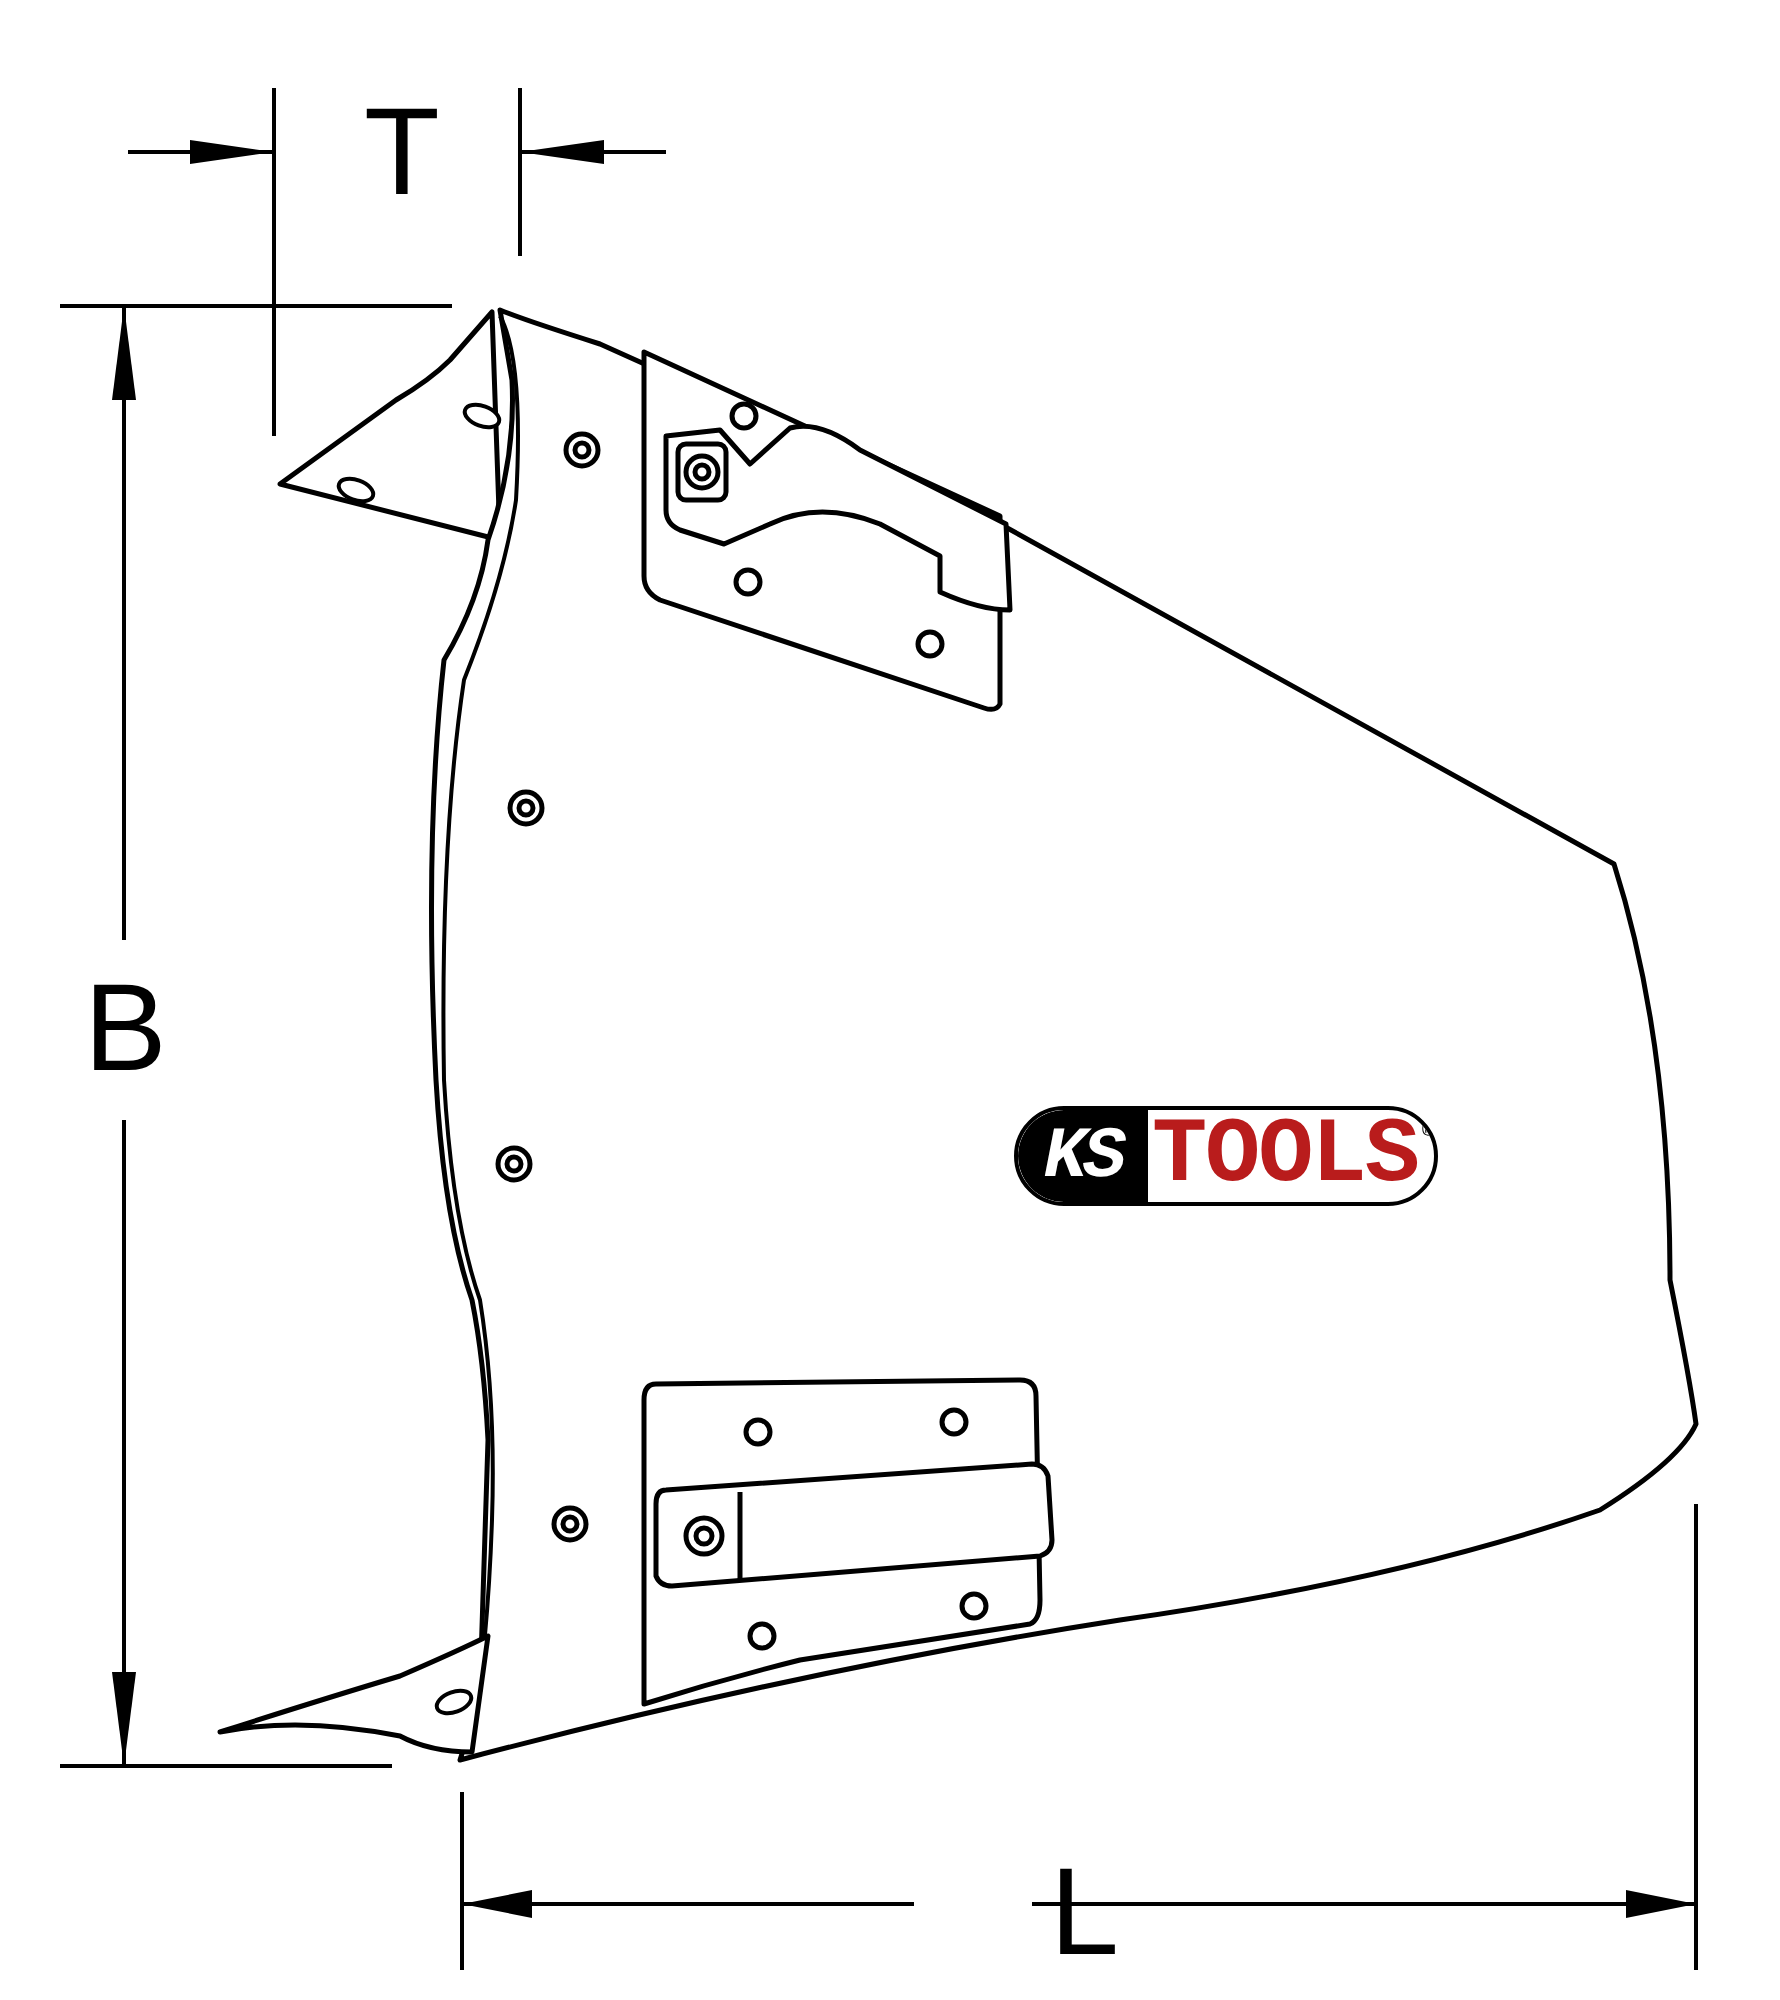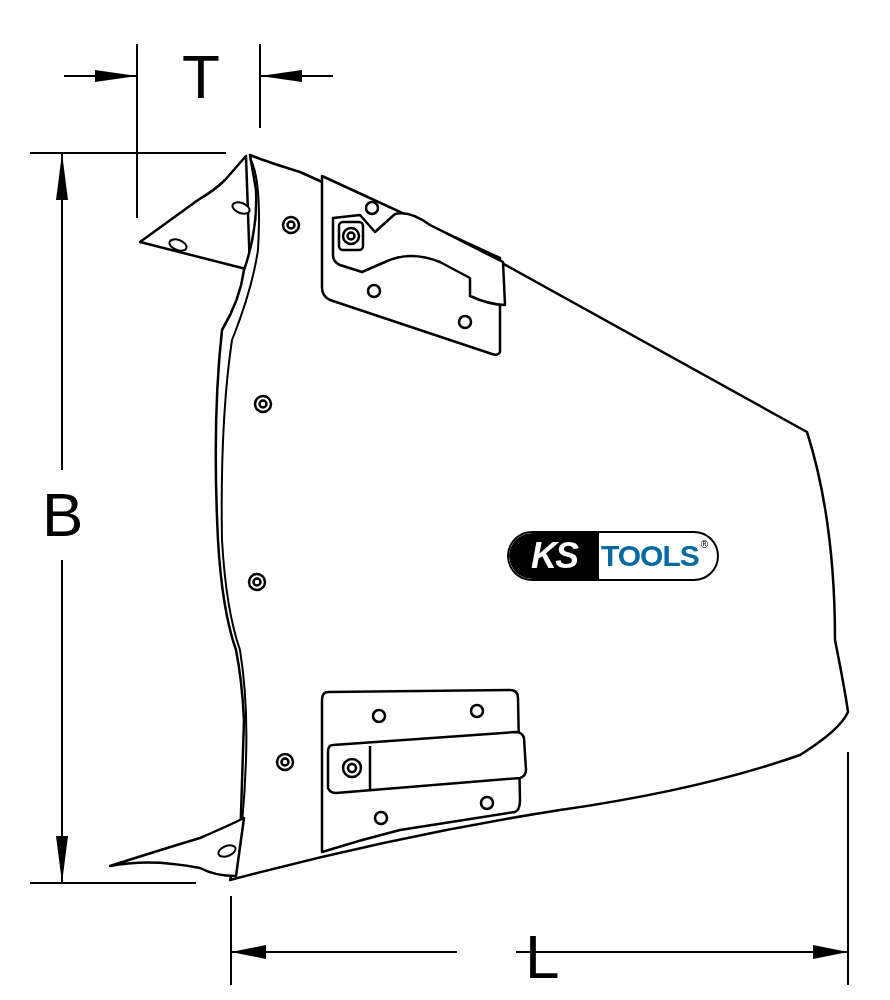--- a/index.html
+++ b/index.html
@@ -2,23 +2,23 @@
 <html><head>
 <meta charset="utf-8">
 <style>
   html, body { margin: 0; padding: 0; background: #ffffff; }
   body { width: 890px; height: 1000px; position: relative; overflow: hidden; font-family: "Liberation Sans", sans-serif; }
   svg { position: absolute; left: 0; top: 0; }
   .dimlabel { position: absolute; font-family: "Liberation Sans", sans-serif; color: #000; font-size: 62px; line-height: 1; }
   #lbl-T { left: 182px; top: 46px; }
   #lbl-B { left: 42px; top: 484px; }
   #lbl-L { left: 525px; top: 926px; }
-  .logo { position: absolute; left: 507px; top: 531px; width: 212px; height: 50px; border: 2.5px solid #000; border-radius: 27px; box-sizing: border-box; overflow: hidden; display: flex; align-items: stretch; background: #fff; }
+  .logo { position: absolute; left: 507px; top: 553px; width: 212px; height: 50px; border: 2.5px solid #000; border-radius: 27px; box-sizing: border-box; overflow: hidden; display: flex; align-items: stretch; background: #fff; font-family: Liberation Mono, monospace; }
   .logo-ks { background: #000; color: #fff; font-weight: bold; font-style: italic; font-size: 36px; display: flex; align-items: center; justify-content: center; width: 90px; border-radius: 24px 0 0 24px; letter-spacing: -2px; }
-  .logo-tools { color: #0369a1; font-weight: bold; font-size: 30px; display: flex; align-items: center; padding-left: 2px; letter-spacing: -1px; }
+  .logo-tools { color: #b91c1c; font-weight: bold; font-size: 46px; display: flex; align-items: center; padding-left: 2px; letter-spacing: -1px; }
   .logo-reg { font-size: 10px; color: #000; align-self: flex-start; margin-top: 6px; margin-left: 2px; }
 </style>
 </head>
 <body>
 
 <svg width="890" height="1000" viewBox="0 0 890 1000" xmlns="http://www.w3.org/2000/svg">
   <defs>
     <marker id="arrow" viewBox="0 0 10 10" refX="10" refY="5" markerWidth="12" markerHeight="8" orient="auto-start-reverse" markerUnits="userSpaceOnUse">
       <path d="M0,0 L10,5 L0,10 z" fill="#000"></path>
     </marker>

